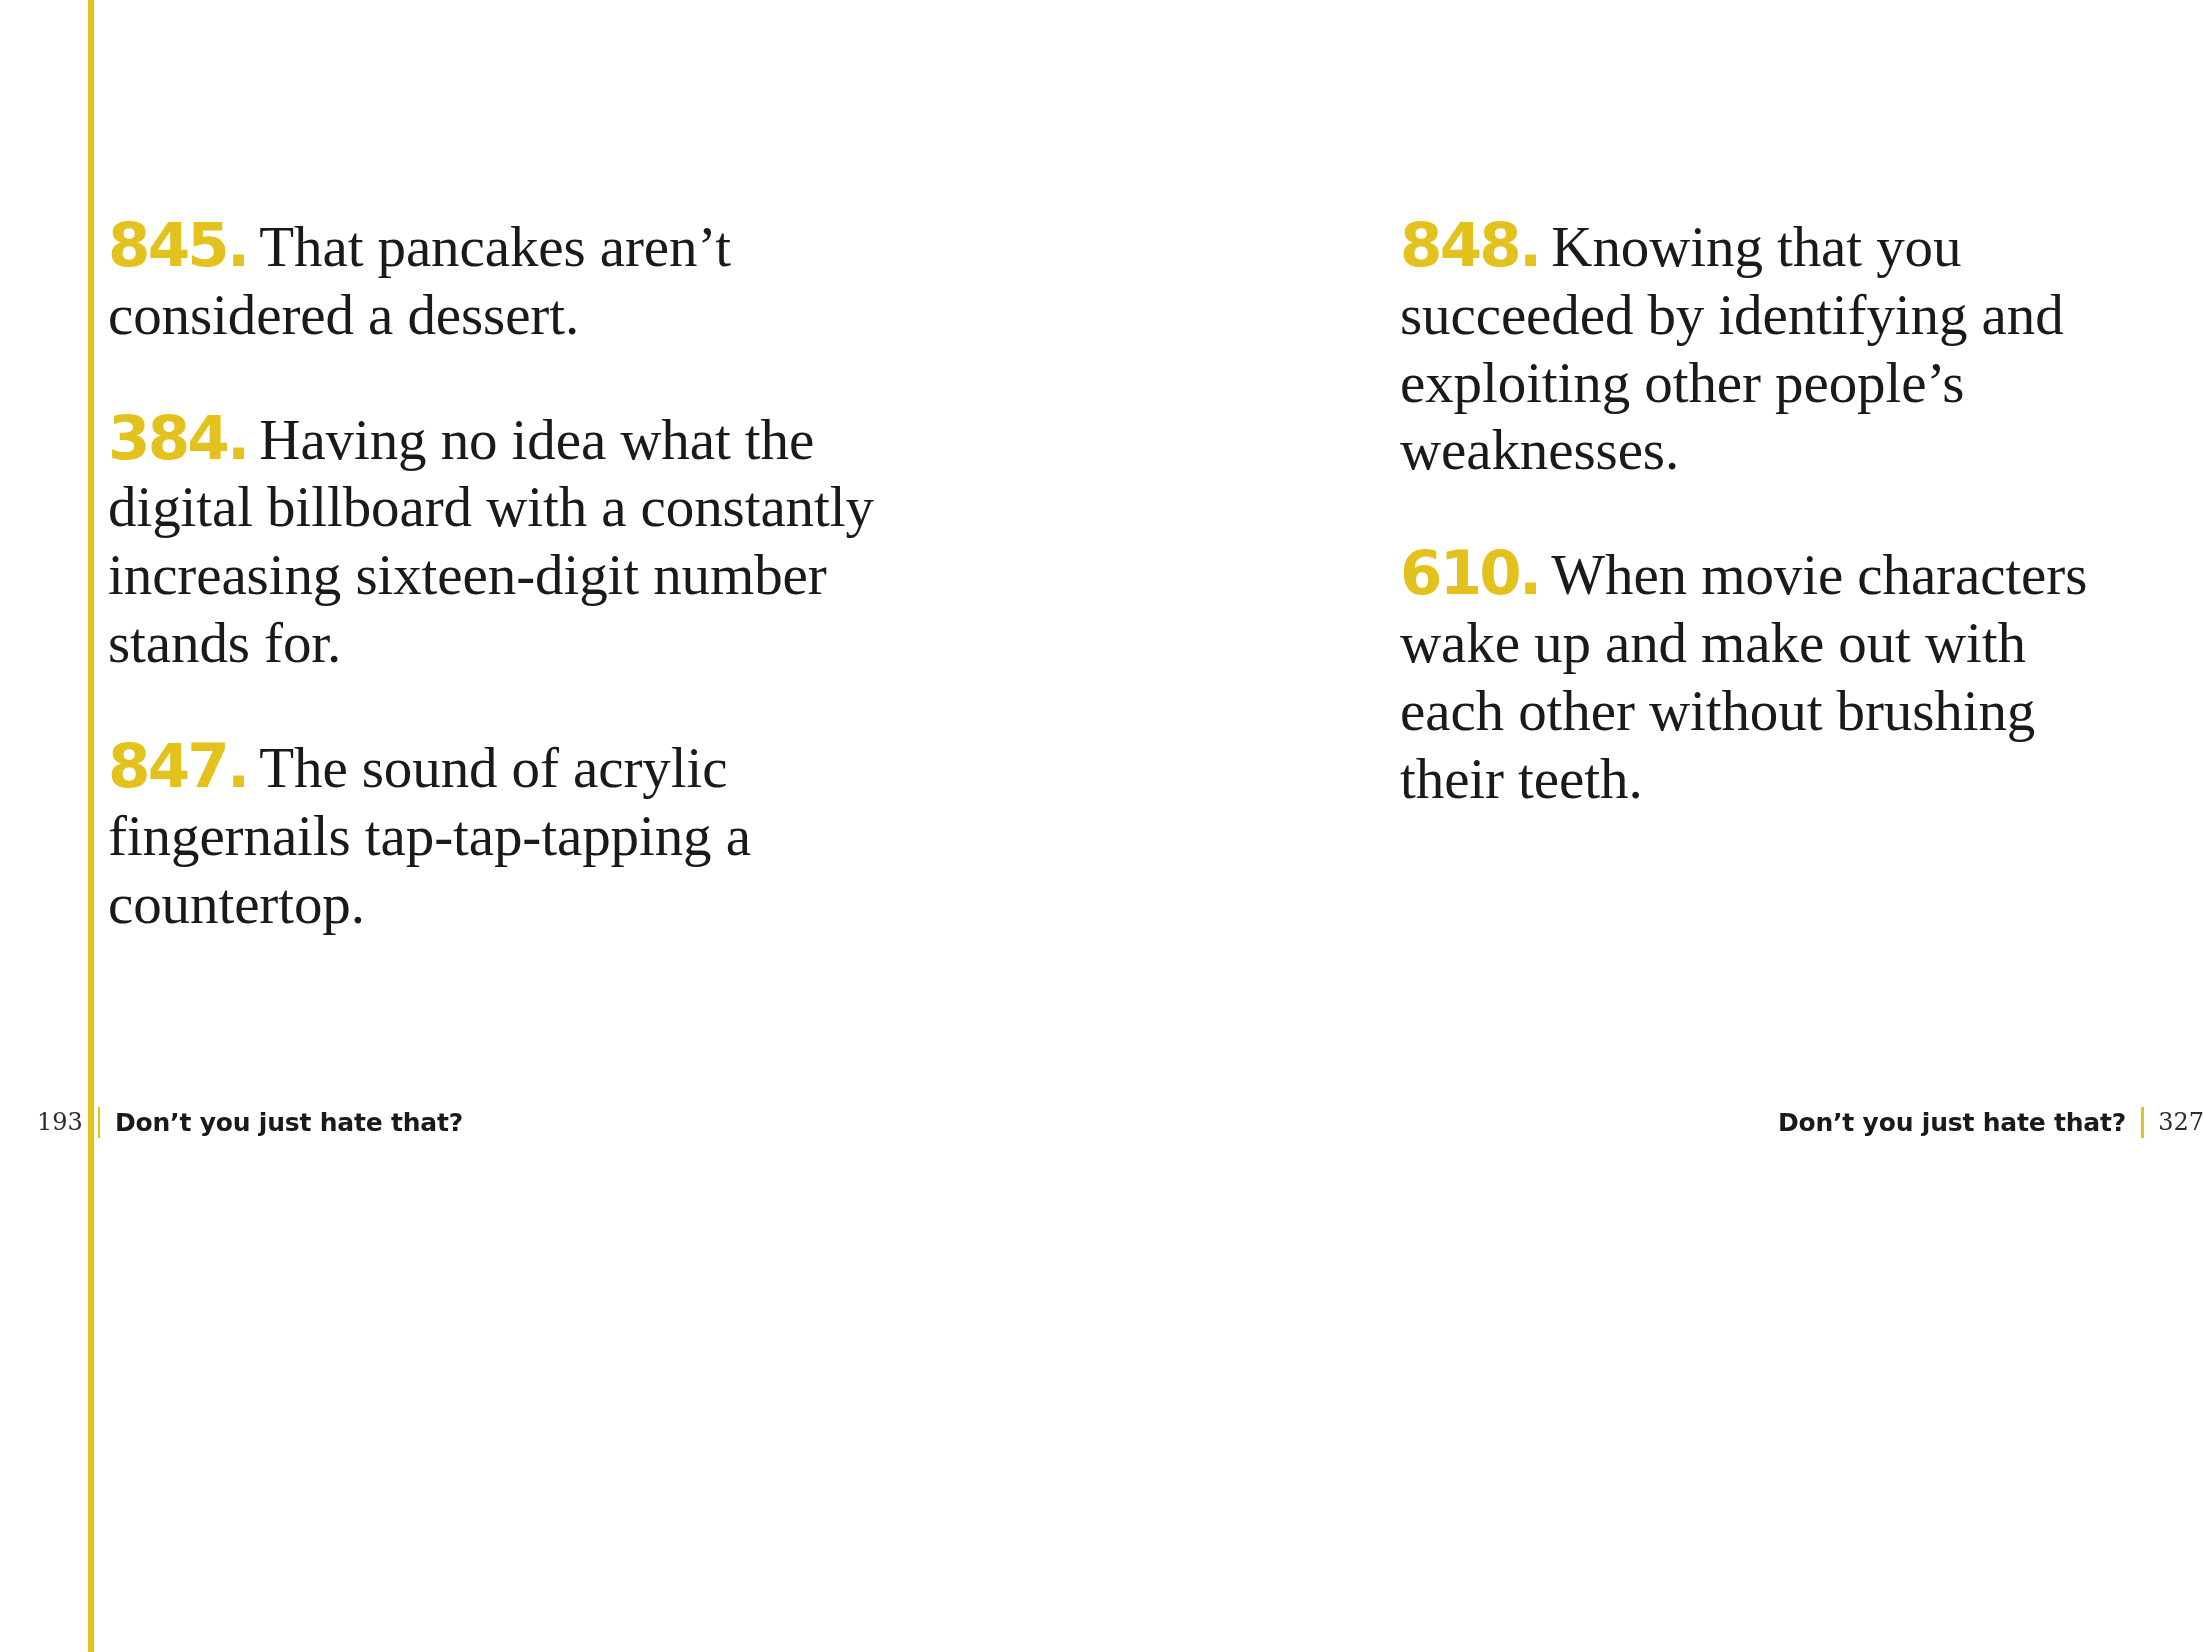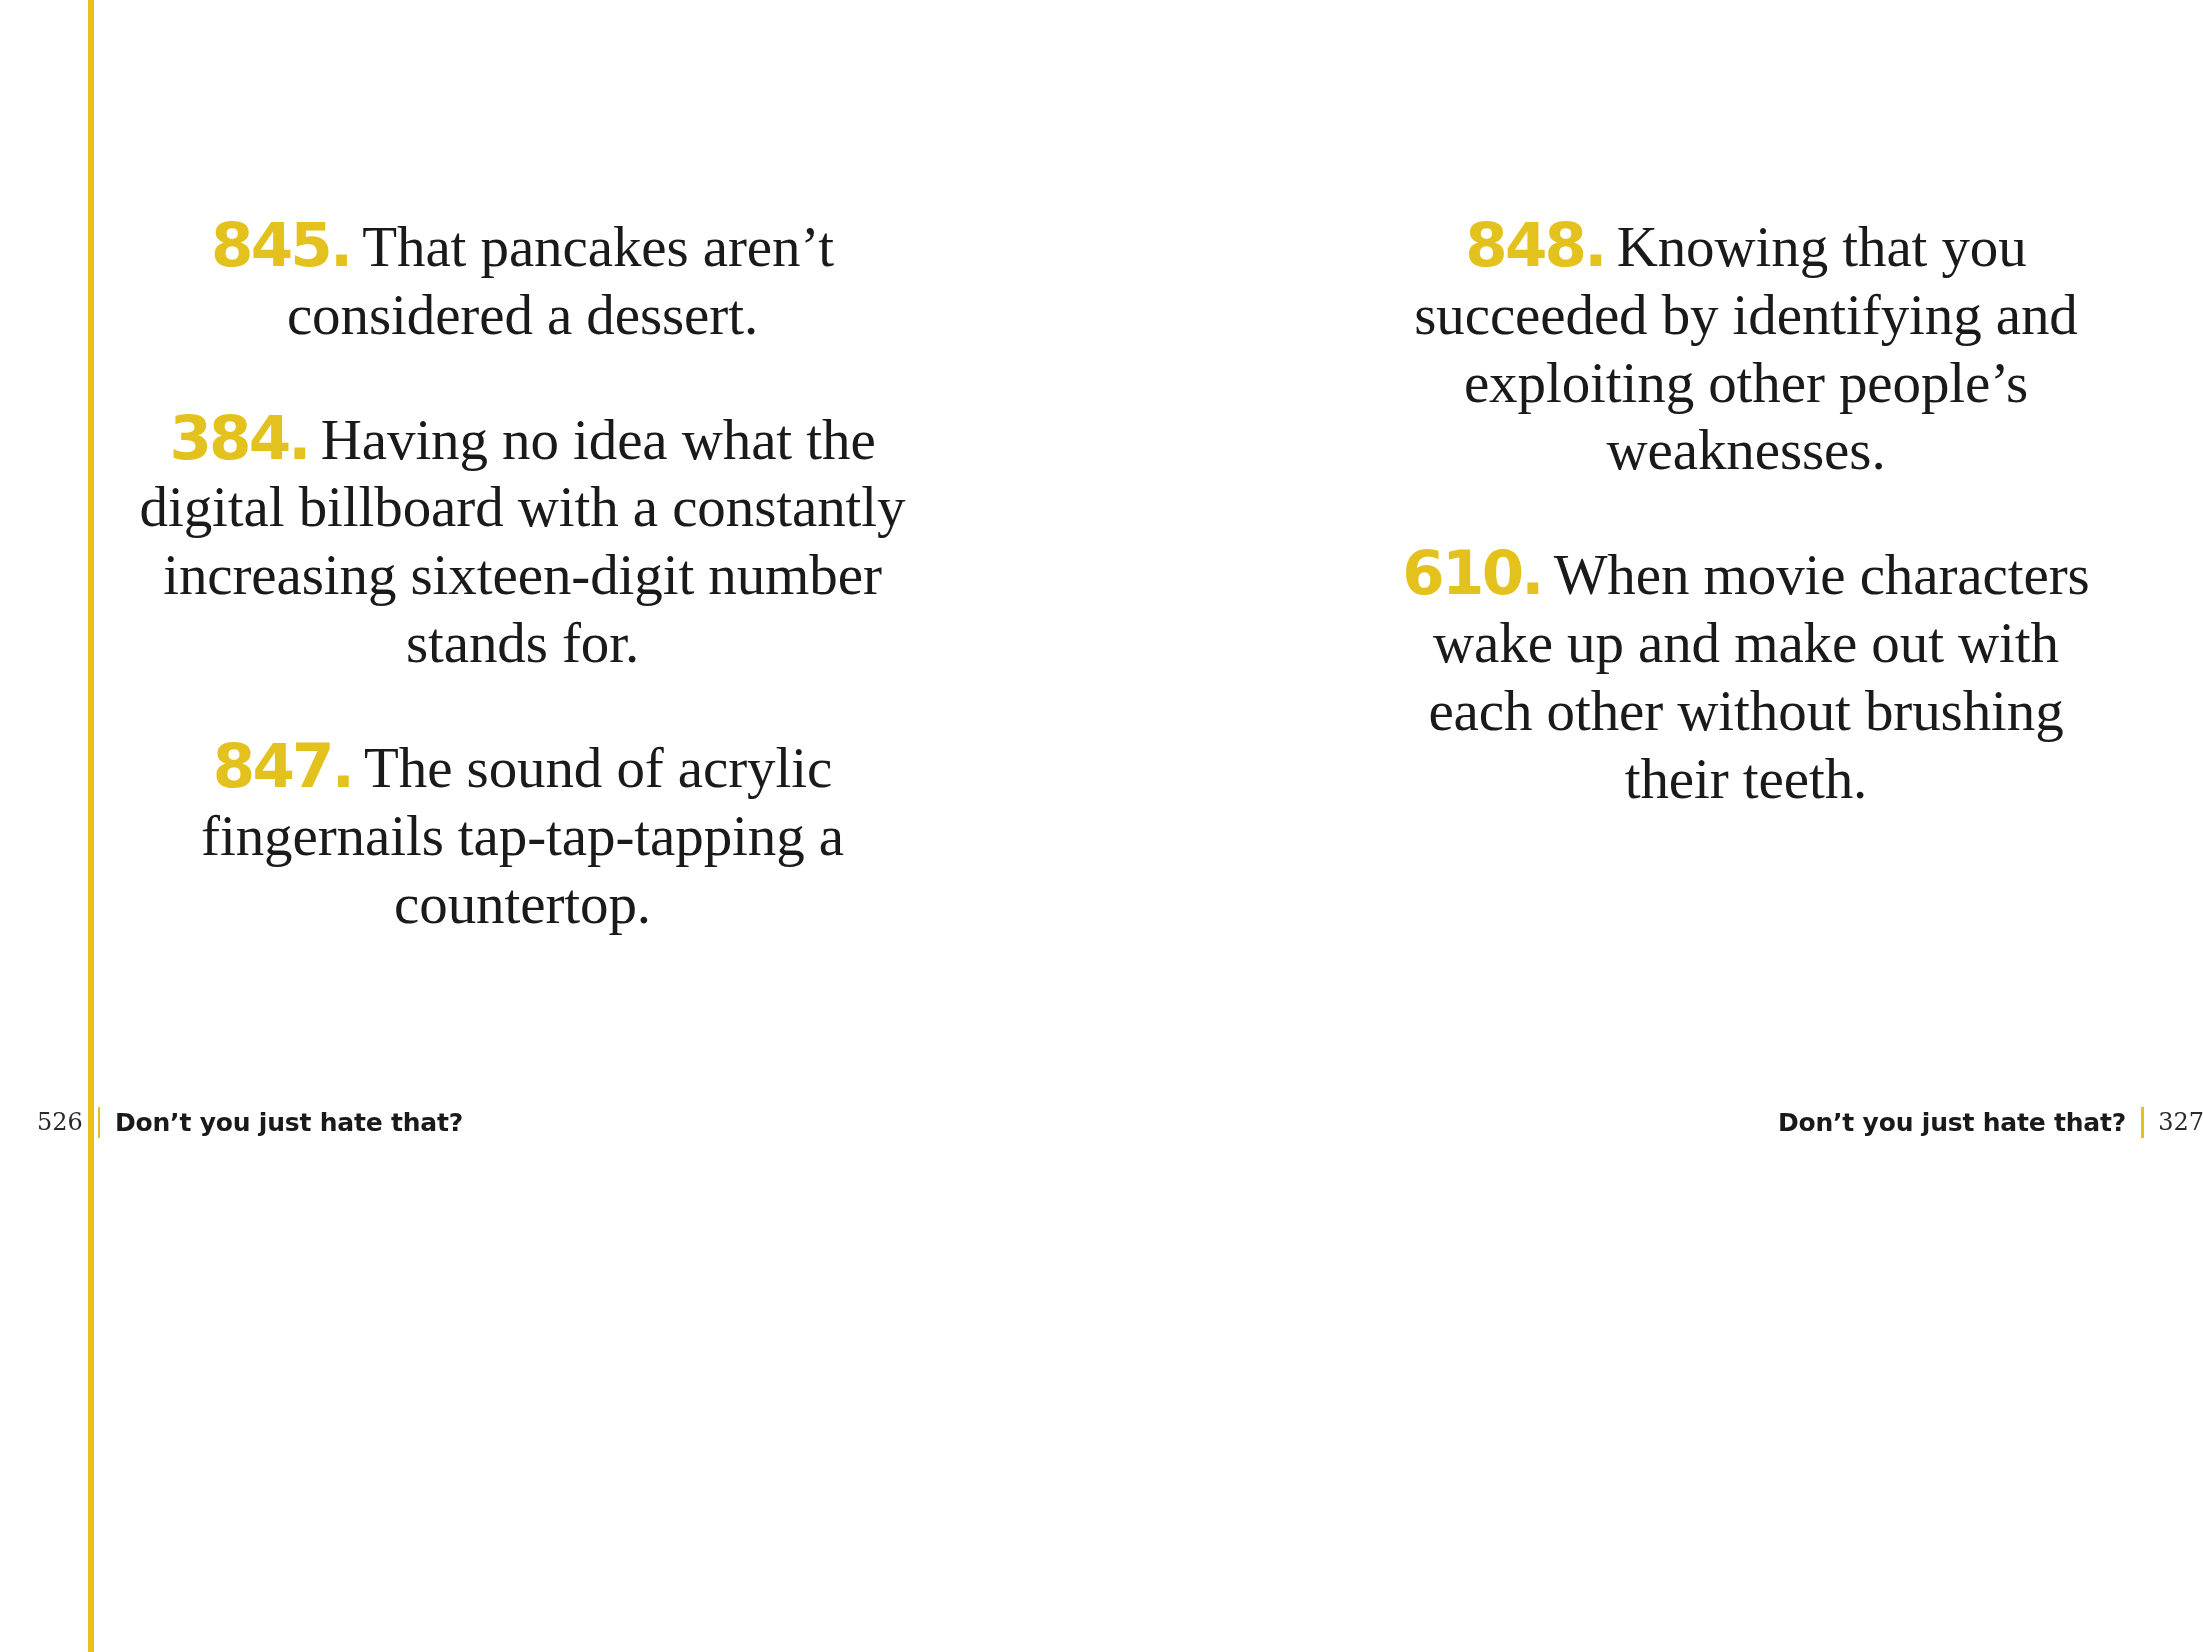--- a/index.html
+++ b/index.html
@@ -33,21 +33,20 @@
     width: 2204px;
     height: 1653px;
     display: flex;
   }
 
   .page {
     position: relative;
     width: 1102px;
     height: 1199px;
     box-sizing: border-box;
-    text-align: center;
   }
 
   .page-left  { padding: 156px 165px 0 108px; }
   .page-right { padding: 156px 112px 0 298px; }
 
   .entries {
     display: block;
   }
 
   .entry {
@@ -136,21 +135,21 @@
         <span class="num"><span>384</span><span class="dot">.</span></span><span class="entry-text">Having no idea what the digital billboard with a constantly increasing sixteen-digit number stands for.</span>
       </p>
 
       <p class="entry">
         <span class="num"><span>847</span><span class="dot">.</span></span><span class="entry-text">The sound of acrylic fingernails tap-tap-tapping a countertop.</span>
       </p>
 
     </div>
 
     <div class="footer footer-left">
-      <span class="folio">526</span>
+      <span class="folio">193</span>
       <span class="divider"></span>
       <span class="runhead">Don’t you just hate that?</span>
     </div>
   </div>
 
   <div class="page page-right">
     <div class="entries">
 
       <p class="entry">
         <span class="num"><span>848</span><span class="dot">.</span></span><span class="entry-text">Knowing that you succeeded by identifying and exploiting other people’s weaknesses.</span>

